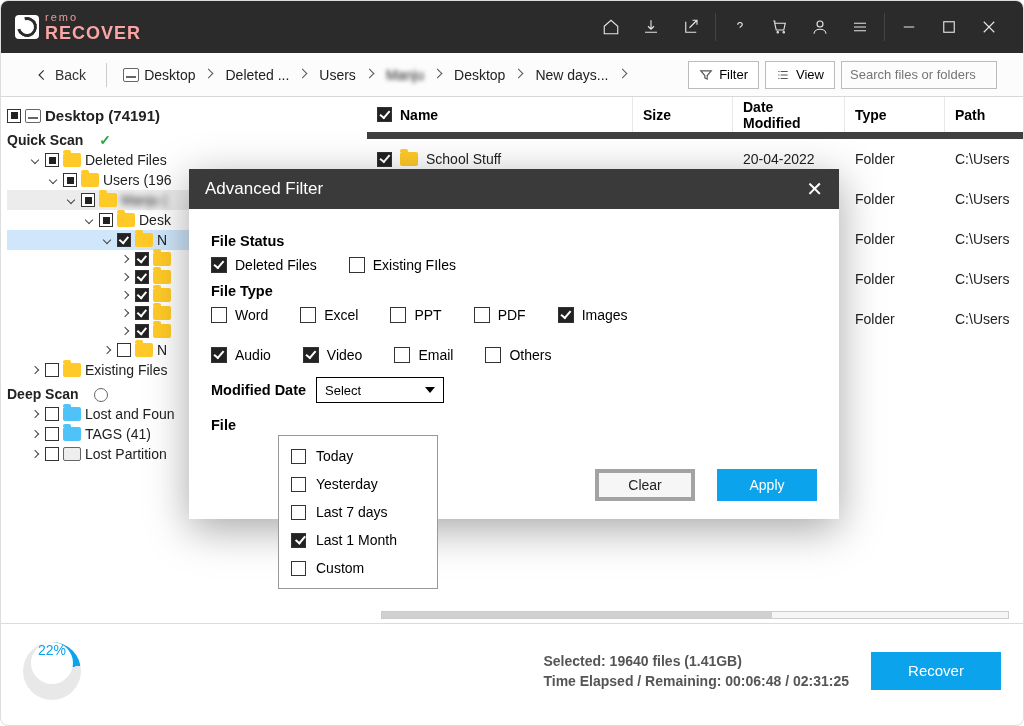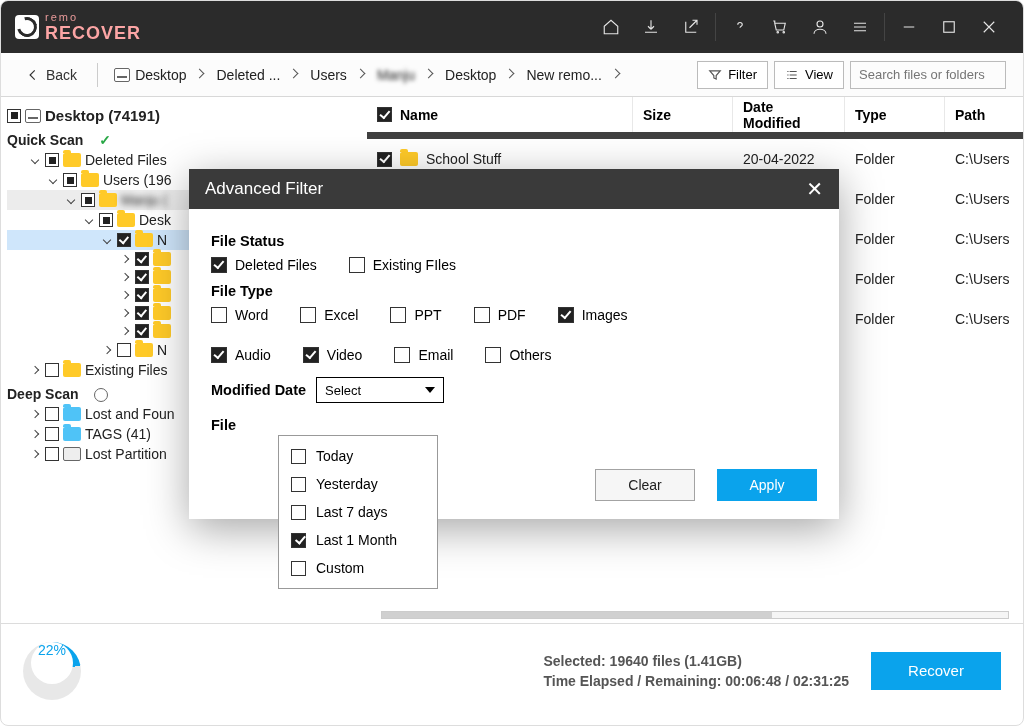--- a/index.html
+++ b/index.html
@@ -7,21 +7,21 @@
 .titlebar{height:52px;background:#2b2b2b;display:flex;align-items:center;padding:0 14px;color:#fca5a5}
 .logo{display:flex;align-items:center;gap:6px;font-weight:700;letter-spacing:1px}
 .logo-icon{width:24px;height:24px;background:#fff;border-radius:4px;position:relative;display:flex;align-items:center;justify-content:center}
 .logo-icon::before{content:"";width:14px;height:14px;border:3px solid #2b2b2b;border-radius:50%;border-left-color:transparent;transform:rotate(30deg)}
 .logo-text{font-size:18px}
 .logo-brand{font-size:11px;font-weight:400;letter-spacing:2px;opacity:.9}
 .title-spacer{flex:1}
 .title-btn{width:40px;height:52px;display:flex;align-items:center;justify-content:center;cursor:pointer;position:relative}
 .title-btn svg{width:18px;height:18px;stroke:#e5e5e5;fill:none;stroke-width:1.5}
 .title-sep{width:1px;height:28px;background:#444;margin:0 4px}
-.toolbar{height:44px;display:flex;align-items:center;padding:0 17px;border-bottom:1px solid #d8d8d8;gap:6px;background:#fcfcfc}
+.toolbar{height:44px;display:flex;align-items:center;padding:0 26px;border-bottom:1px solid #d8d8d8;gap:6px;background:#fcfcfc}
 .back-btn{display:flex;align-items:center;gap:6px;padding:4px 8px;cursor:pointer;color:#333;font-size:14px}
 .crumb{display:flex;align-items:center;gap:5px;padding:2px 4px;cursor:pointer;font-size:14px;color:#222}
 .crumb.blur{filter:blur(2px)}
 .chev-r{width:10px;height:10px}
 .chev-r::before{content:"";display:block;width:6px;height:6px;border-top:1.5px solid #555;border-right:1.5px solid #555;transform:rotate(45deg)}
 .crumb-icon{width:16px;height:14px;border:1.3px solid #666;border-radius:2px;background:#fff;position:relative}
 .crumb-icon::before{content:"";position:absolute;width:10px;height:2px;background:#666;bottom:3px;left:2px}
 .tool-btn{height:28px;padding:0 10px;border:1px solid #bbb;background:#fff;display:flex;align-items:center;gap:6px;font-size:13px;cursor:pointer}
 .searchbox{height:28px;width:156px;border:1px solid #bbb;display:flex;align-items:center}
 .searchbox input{flex:1;border:none;outline:none;padding:0 8px;font-size:13px;background:transparent}
@@ -62,21 +62,21 @@
 .m-grid{display:flex;gap:32px;flex-wrap:wrap;margin-bottom:10px}
 .m-ck{display:flex;align-items:center;gap:8px;font-size:14px;cursor:pointer}
 .m-ck .box{width:16px;height:16px;border:1.5px solid #333;display:flex;align-items:center;justify-content:center}
 .m-ck.on .box{background:#222}
 .m-ck.on .box::after{content:"";width:4px;height:8px;border-right:2.2px solid #fff;border-bottom:2.2px solid #fff;transform:rotate(40deg) translate(-1px,-1px)}
 .m-label-row{display:flex;align-items:center;gap:10px;margin-top:14px;font-weight:700;font-size:14.5px}
 .m-select{width:128px;height:26px;border:1.5px solid #000;padding:0 8px;display:flex;align-items:center;justify-content:space-between;font-size:13px;cursor:pointer;font-weight:400}
 .m-select .dd::after{content:"";display:block;border-left:5px solid transparent;border-right:5px solid transparent;border-top:6px solid #000}
 .m-actions{display:flex;justify-content:flex-end;gap:22px;margin-top:36px}
 .m-btn{width:100px;height:32px;display:flex;align-items:center;justify-content:center;font-size:14px;cursor:pointer}
-.m-btn.clear{border:1px solid #a3a3a3;background:#f6f6f6;color:#222}
+.m-btn.clear{border:4px solid #a3a3a3;background:#f6f6f6;color:#222}
 .m-btn.apply{background:#0aa3ec;color:#fff}
 .dropdown{position:absolute;left:277px;top:434px;width:160px;background:#fff;border:1px solid #999;z-index:60;padding:6px 0}
 .dropdown .opt{display:flex;align-items:center;gap:10px;padding:6px 12px;font-size:14px;cursor:pointer}
 .dropdown .opt .box{width:15px;height:15px;border:1.5px solid #333}
 .dropdown .opt.on .box{background:#222}
 .dropdown .opt.on .box::after{content:"";display:block;width:4px;height:8px;border-right:2px solid #fff;border-bottom:2px solid #fff;transform:rotate(40deg) translate(1px,-1px);margin:0 auto}
 .footer{height:94px;border-top:1px solid #dcdcdc;display:flex;align-items:center;padding:0 22px;background:#fff}
 .prog-ring{width:58px;height:58px;border-radius:50%;position:relative;background:conic-gradient(#0aa3ec 0deg 79deg,#e8e8e8 79deg 360deg);display:flex;align-items:flex-start;justify-content:center}
 .prog-ring::after{content:"";width:42px;height:42px;background:#fff;border-radius:50%;position:absolute}
 .prog-val{position:relative;z-index:2;font-size:14px;color:#0aa3ec}
@@ -184,21 +184,21 @@
   <span class="chev-r"></span>
   <div class="crumb blur">
       <span>Manju</span>
     </div>
   <span class="chev-r"></span>
   <div class="crumb">
       <span>Desktop</span>
     </div>
   <span class="chev-r"></span>
   <div class="crumb">
-      <span>New remo...</span>
+      <span>New days...</span>
     </div>
   <span class="chev-r"></span>
   <div style="flex:1"></div>
   <div class="tool-btn">
     <svg width="14" height="14" viewBox="0 0 24 24" stroke="#555" fill="none" stroke-width="2">
         <path d="M3 5h18l-7 8v6l-4-2v-4z"></path>
       </svg>
     <span>Filter</span>
   </div>
   <div class="tool-btn">

